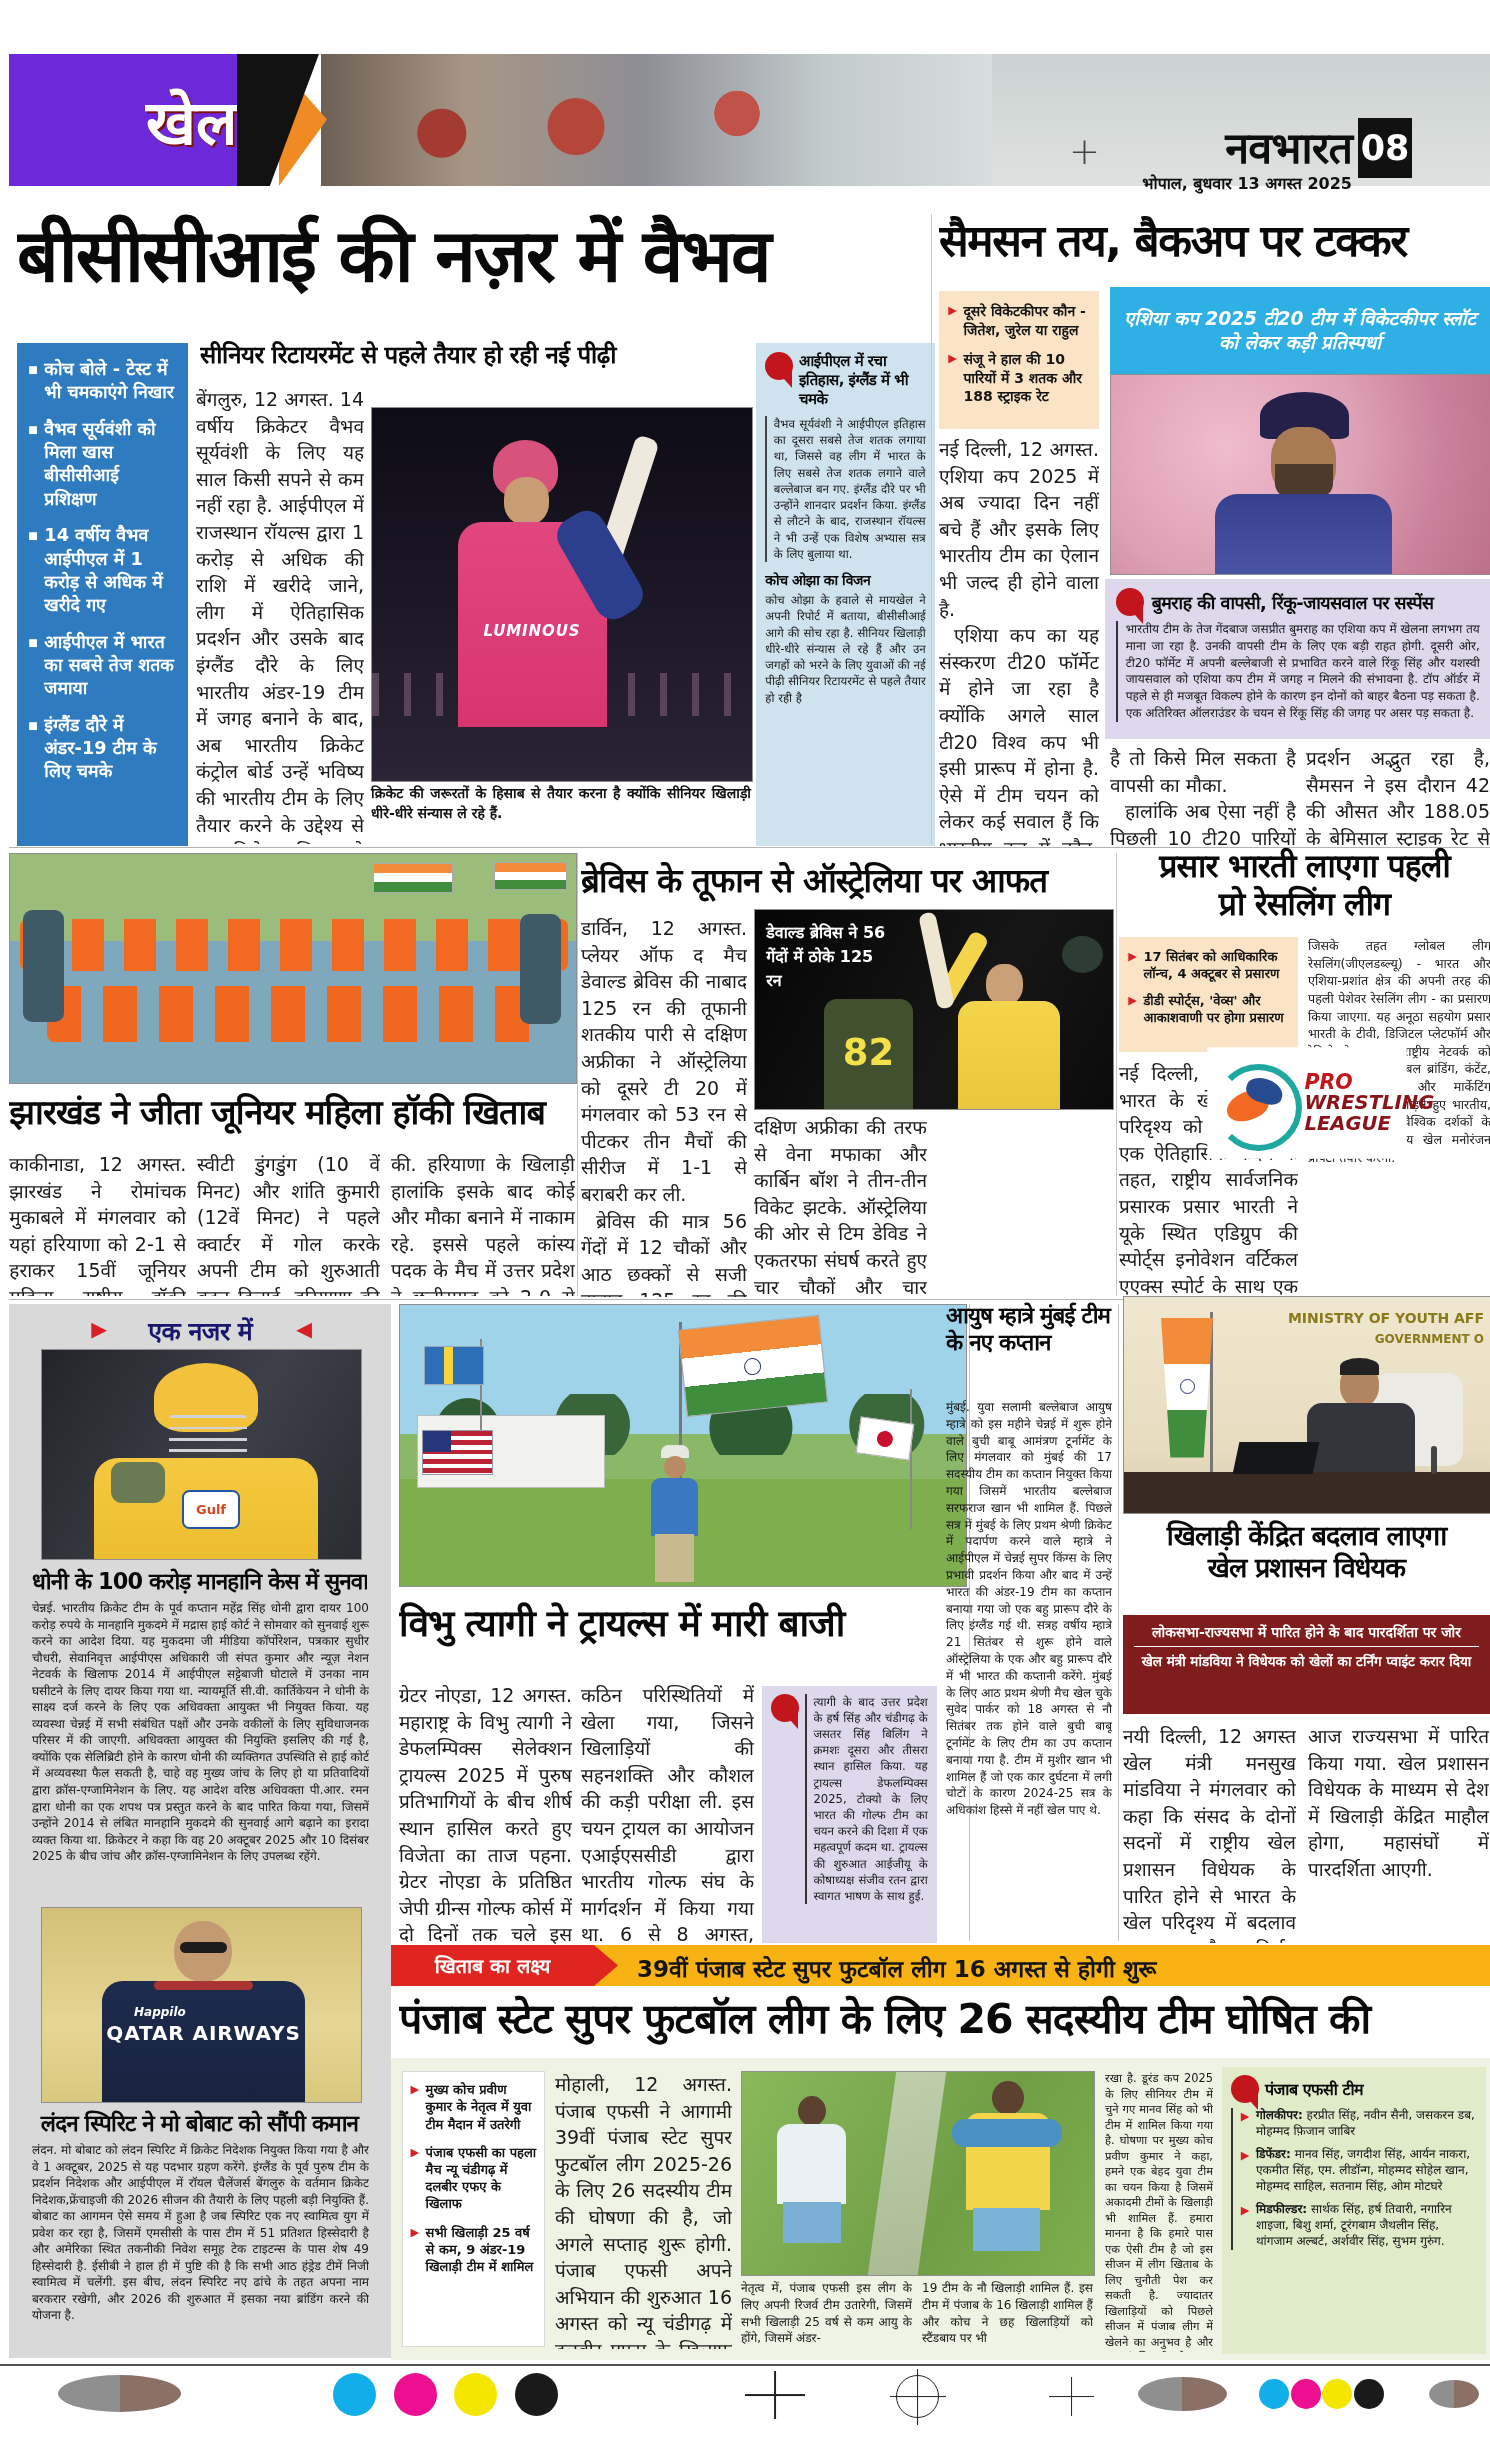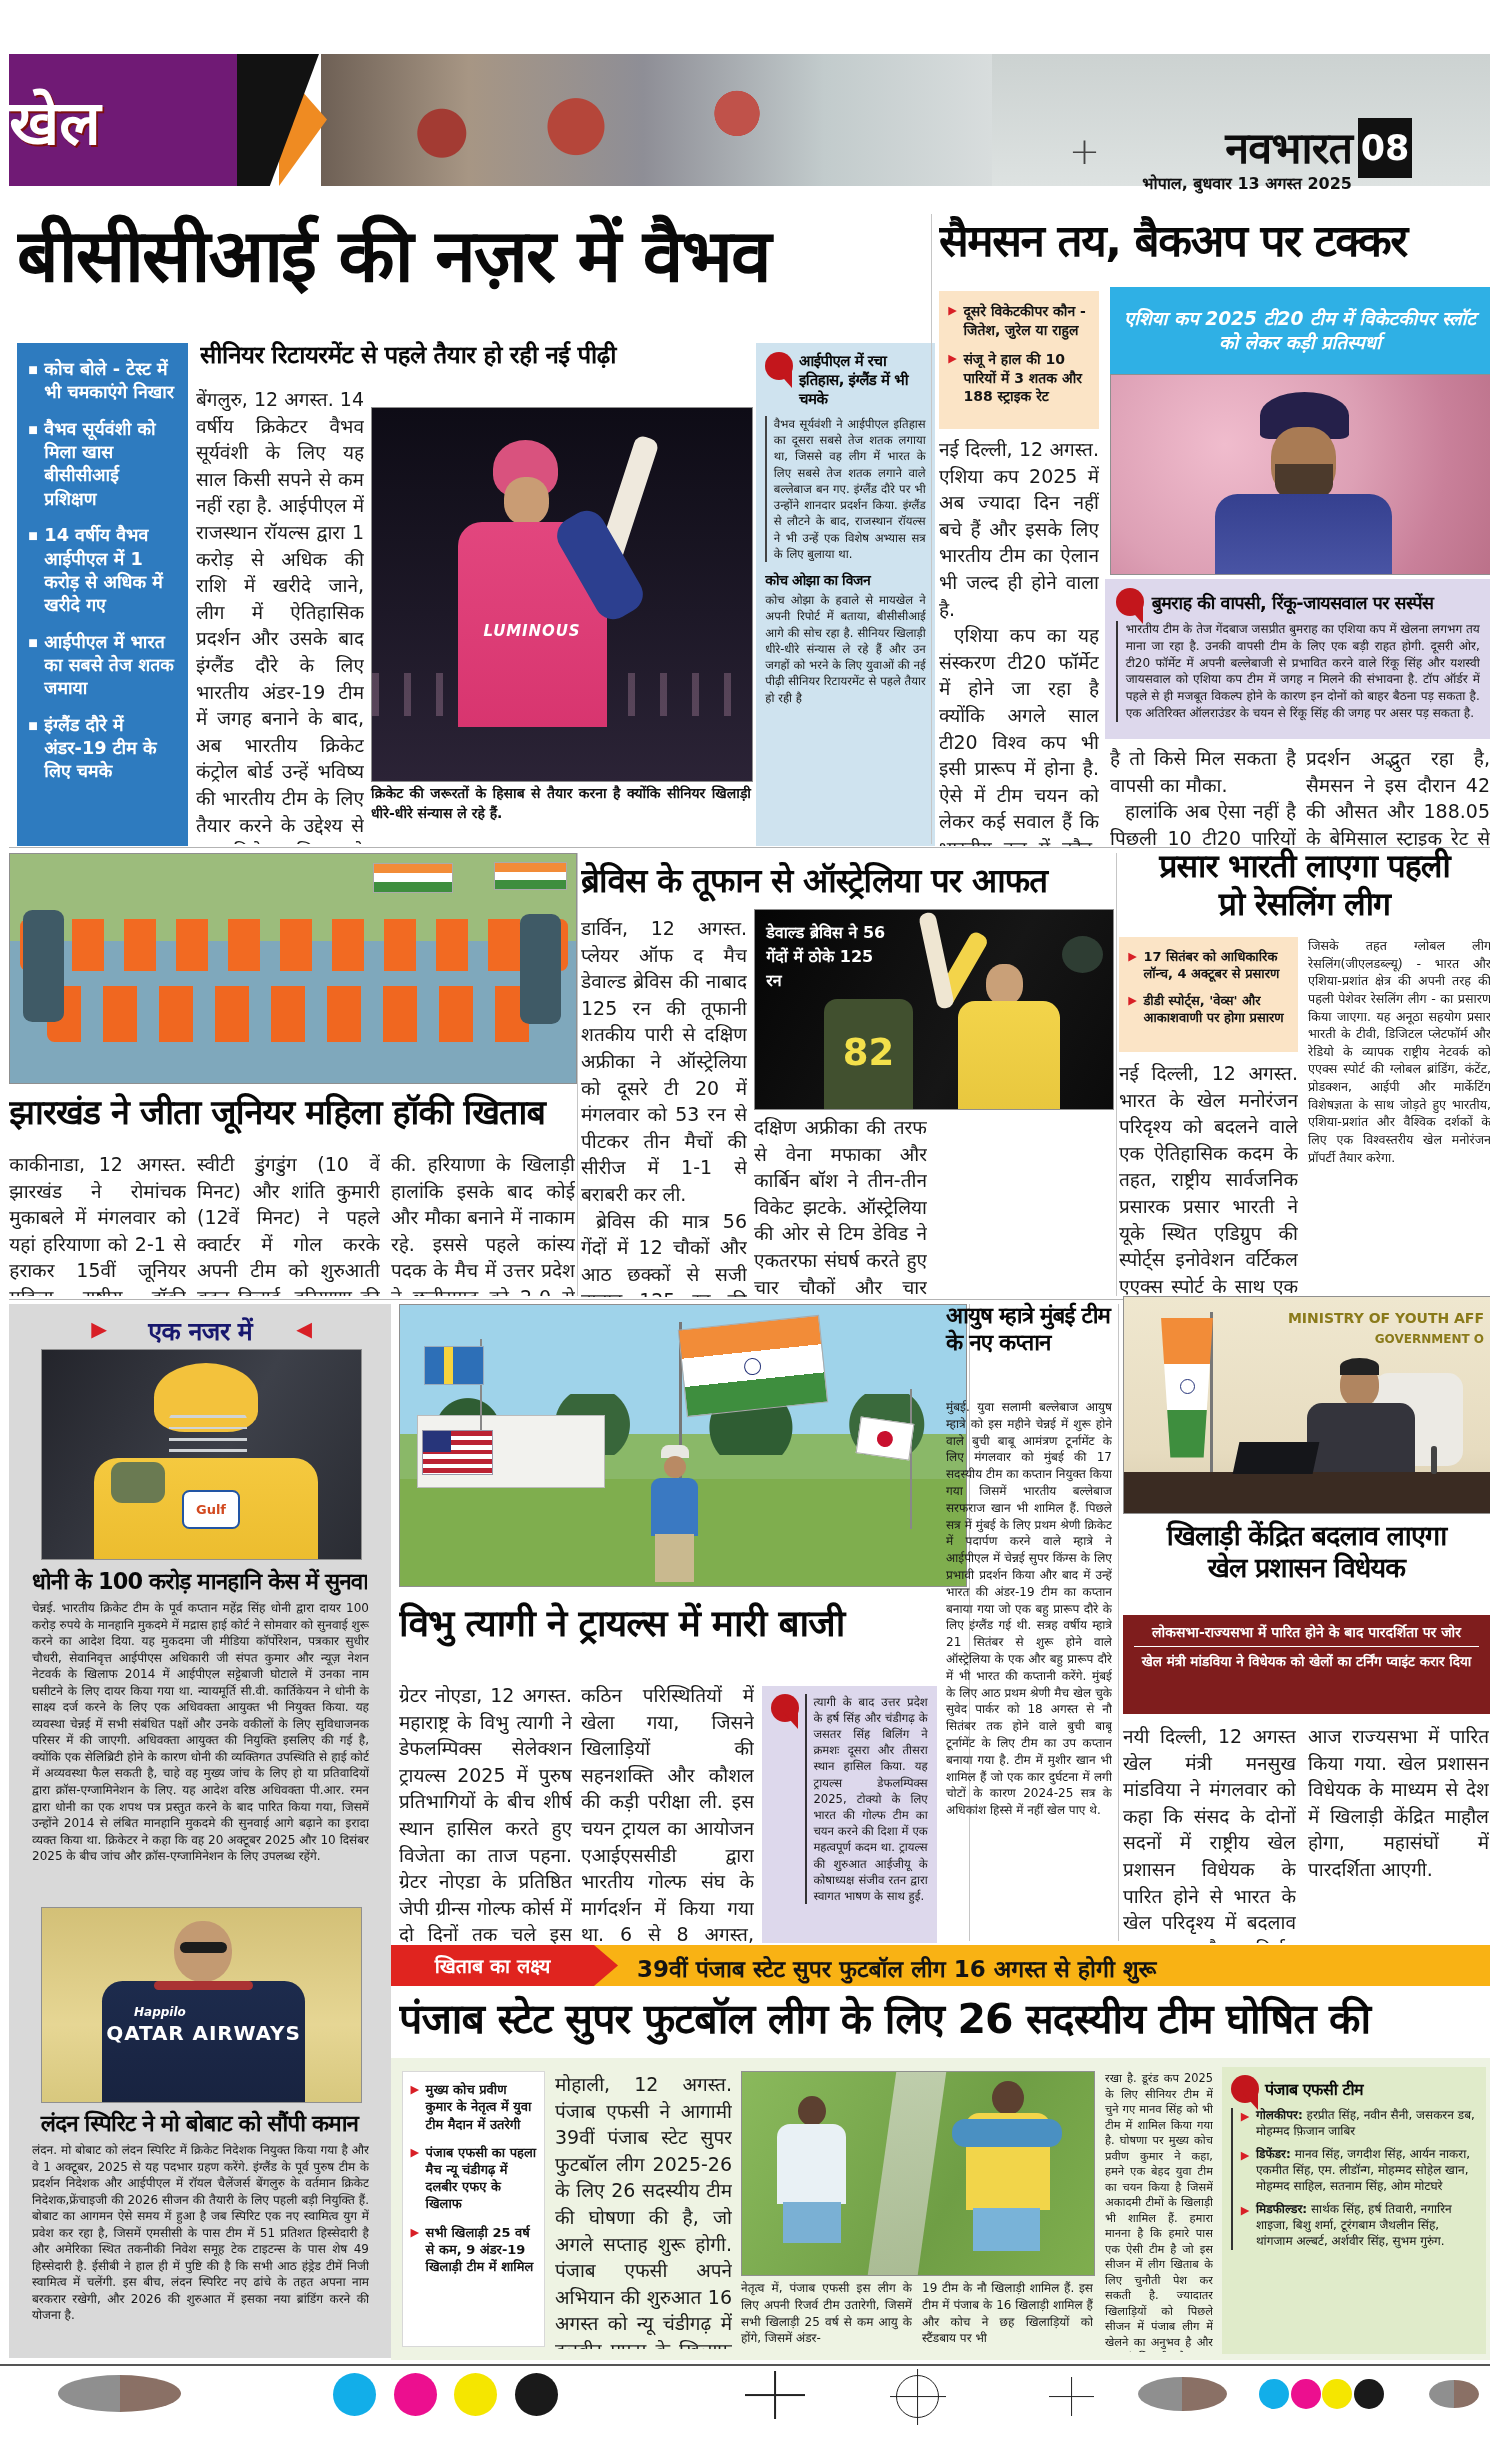--- a/index.html
+++ b/index.html
@@ -34,21 +34,21 @@
 
 <div class="page">
 
   <div class="abs" style="left:0;top:42px;width:1490px;height:149px;">
     <div class="abs" style="left:321px;top:12px;width:671px;height:132px;background:
       radial-gradient(circle at 18% 60%,#a33b33 0 24px,transparent 25px),
       radial-gradient(circle at 38% 55%,#b5463a 0 28px,transparent 29px),
       radial-gradient(circle at 62% 45%,#c0524a 0 22.4px,transparent 23px),
       linear-gradient(90deg,#6e6055,#a79684 22%,#8e8e96 48%,#c2cbcc 75%,#d8dddd);"></div>
     <div class="abs" style="left:992px;top:12px;width:498px;height:132px;background:linear-gradient(180deg,#ccd2d1,#dde2e1);"></div>
-    <div class="abs" style="left:9.3px;top:12px;width:228px;height:132px;background:#701a75;display:flex;align-items:center;justify-content:flex-start;">
+    <div class="abs" style="left:9.3px;top:12px;width:228px;height:132px;background:#6d28d9;display:flex;align-items:center;justify-content:flex-end;">
       <span style="color:#fff;font-size:61px;font-weight:800;text-shadow:1.9px 1.9px 0 #7e0f0c;">खेल</span>
     </div>
     <div class="abs" style="left:279px;top:23px;width:48px;height:121px;background:#ef8b22;clip-path:polygon(0 0,100% 45%,0 100%);"></div>
     <div class="abs" style="left:237px;top:12px;width:82px;height:132px;background:#121212;clip-path:polygon(0 0,100% 0,40% 100%,0 100%);"></div>
     <div class="abs" style="left:1069px;top:88px;font-size:37px;font-weight:300;color:#444;">+</div>
     <div class="abs" style="left:1155px;top:75px;width:197px;text-align:right;font-size:43px;font-weight:800;color:#0d0d0d;letter-spacing:-0.9px;">नवभारत</div>
     <div class="abs" style="left:1358px;top:76px;width:54px;height:60px;background:#111;display:flex;align-items:center;justify-content:center;">
       <span style="color:#fff;font-size:35px;font-weight:800;">08</span>
     </div>
     <div class="abs" style="left:1108px;top:130px;width:244px;text-align:right;font-size:16px;font-weight:700;color:#111;">भोपाल, बुधवार 13 अगस्त 2025</div>
@@ -196,20 +196,32 @@
         <span class="tri">▶</span>
         <span>17 सितंबर को आधिकारिक लॉन्च, 4 अक्टूबर से प्रसारण</span>
       </div>
     <div class="bul" style="font-size:13px;">
         <span class="tri">▶</span>
         <span>डीडी स्पोर्ट्स, 'वेव्स' और आकाशवाणी पर होगा प्रसारण</span>
       </div>
   </div>
   <div class="abs j" style="left:1119px;top:1060px;width:179px;height:237px;overflow:hidden;">नई दिल्ली, 12 अगस्त. भारत के खेल मनोरंजन परिदृश्य को बदलने वाले एक ऐतिहासिक कदम के तहत, राष्ट्रीय सार्वजनिक प्रसारक प्रसार भारती ने यूके स्थित एडिग्रुप की स्पोर्ट्स इनोवेशन वर्टिकल एएक्स स्पोर्ट के साथ एक रणनीतिक समझौता ज्ञापन पर हस्ताक्षर किए हैं.</div>
   <div class="abs j" style="left:1308px;top:937px;width:183px;height:359px;overflow:hidden;font-size:12.6px;">जिसके तहत ग्लोबल लीग रेसलिंग(जीएलडब्ल्यू) - भारत और एशिया-प्रशांत क्षेत्र की अपनी तरह की पहली पेशेवर रेसलिंग लीग - का प्रसारण किया जाएगा. यह अनूठा सहयोग प्रसार भारती के टीवी, डिजिटल प्लेटफॉर्म और रेडियो के व्यापक राष्ट्रीय नेटवर्क को एएक्स स्पोर्ट की ग्लोबल ब्रांडिंग, कंटेंट, प्रोडक्शन, आईपी और मार्केटिंग विशेषज्ञता के साथ जोड़ते हुए भारतीय, एशिया-प्रशांत और वैश्विक दर्शकों के लिए एक विश्वस्तरीय खेल मनोरंजन प्रॉपर्टी तैयार करेगा.</div>
+  <div class="abs" style="left:1211px;top:1051px;width:192px;height:104px;background:#fff;box-shadow:0 0 0 3.7px #fff;display:flex;align-items:center;gap:7.5px;">
+    <div style="position:relative;width:86px;height:86px;flex:0 0 auto;">
+      <div class="abs" style="left:3.7px;top:3.7px;width:75px;height:75px;border:6.5px solid #1fa8a0;border-radius:50%;border-left-color:transparent;"></div>
+      <div class="abs" style="left:15px;top:32px;width:43px;height:28px;background:#f26a22;border-radius:60% 40% 50% 50%;transform:rotate(-18deg);"></div>
+      <div class="abs" style="left:35px;top:18.6px;width:37px;height:24px;background:#274b8f;border-radius:50% 60% 40% 50%;transform:rotate(16deg);"></div>
+    </div>
+    <div style="font-style:italic;font-weight:800;line-height:1.05;">
+      <div style="color:#c4161c;font-size:20.5px;">PRO</div>
+      <div style="color:#8c1318;font-size:19.6px;">WRESTLING</div>
+      <div style="color:#8c1318;font-size:19.6px;">LEAGUE</div>
+    </div>
+  </div>
 
   <div class="hr" style="left:9.3px;top:1299px;width:1481px;"></div>
 
   <div class="abs" style="left:9.3px;top:1304px;width:382px;height:1054px;background:#d9d9d9;">
     <div class="abs" style="left:82px;top:13px;color:#d81f26;font-size:20.5px;">▶</div>
     <div class="abs hlw" style="left:0;top:9.3px;width:100%;text-align:center;font-size:25px;color:#17176e;">एक नजर में</div>
     <div class="abs" style="left:287px;top:13px;color:#d81f26;font-size:20.5px;">◀</div>
   </div>
 
   <div class="ph" style="left:41px;top:1349px;width:319px;height:209px;background:linear-gradient(120deg,#23242b,#3d4049 55%,#2a2c33);">

